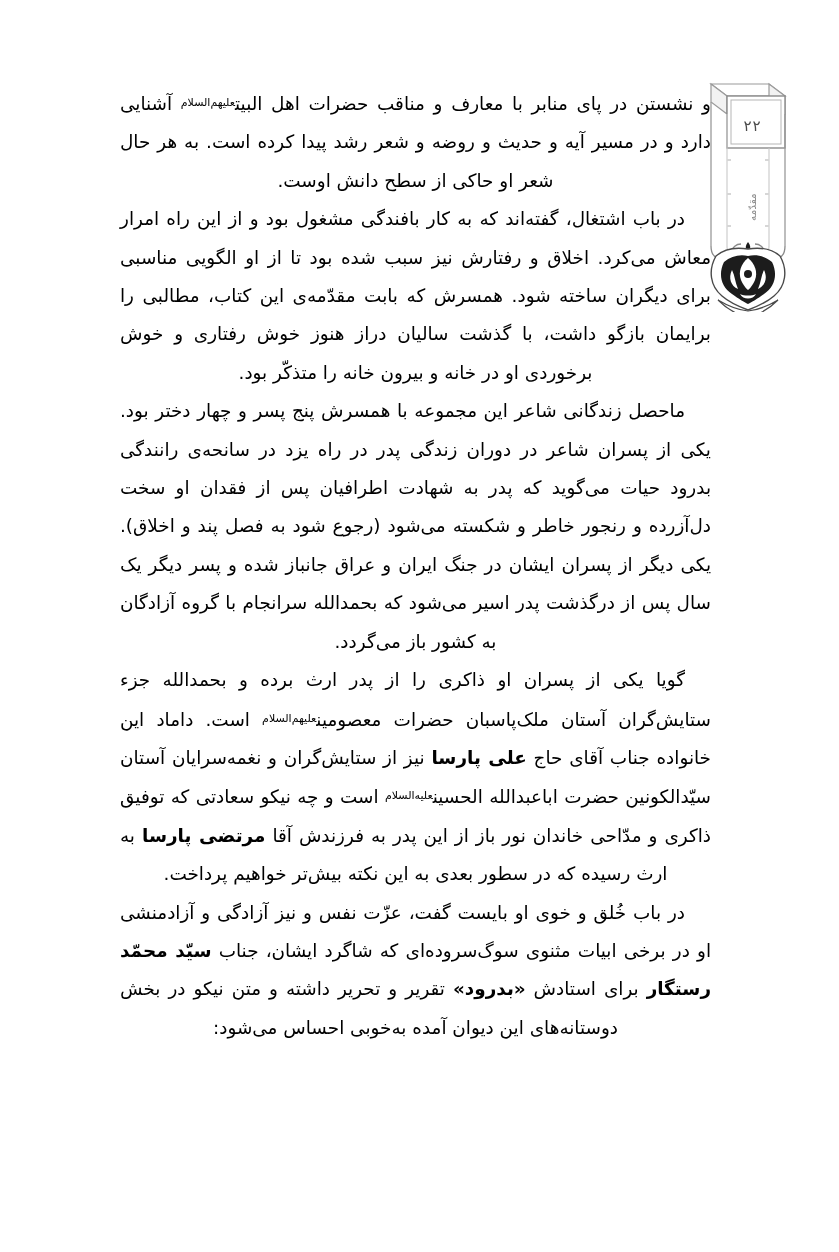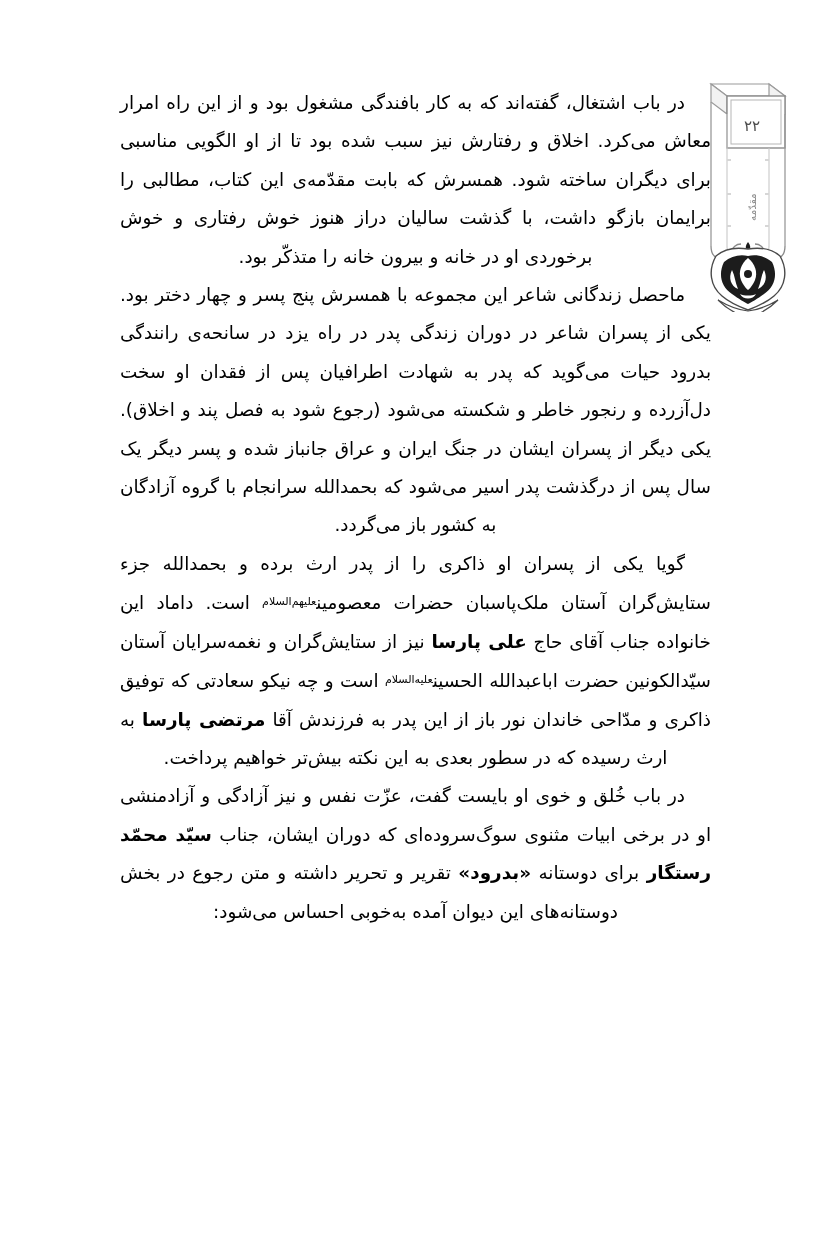--- a/index.html
+++ b/index.html
@@ -35,21 +35,21 @@
 
   .bm-number {
     position: absolute;
     top: 29px;
     right: 19px;
     width: 48px;
     height: 46px;
     display: flex;
     align-items: center;
     justify-content: center;
-    font-family: Liberation Sans, sans-serif;
+    font-family: Liberation Mono, monospace;
     font-size: 15px;
     color: #4a4a4a;
     letter-spacing: 1px;
   }
 
   .bm-section {
     position: absolute;
     top: 96px;
     right: 22px;
     width: 42px;
@@ -148,19 +148,20 @@
                  C 20 26, 10 30, 0 31 C -10 30, -20 26, -30 20 Z" fill="#ffffff" stroke="#4a4a4a" stroke-width="1.2"></path>
       </g>
     </svg>
 
     <div class="bm-number">۲۲</div>
 
     <div class="bm-section">مقدّمه</div>
   </div>
 
   <div id="text-column">
+      <p class="no-indent"><span>و نشستن در پای منابر با معارف و مناقب حضرات اهل البیت</span><span class="honorific">علیهم‌السلام</span><span> آشنایی دارد و در مسیر آیه و حدیث و روضه و شعر رشد پیدا کرده است. به هر حال شعر او حاکی از سطح دانش اوست.</span></p>
       <p><span>در باب اشتغال، گفته‌اند که به کار بافندگی مشغول بود و از این راه امرار معاش می‌کرد. اخلاق و رفتارش نیز سبب شده بود تا از او الگویی مناسبی برای دیگران ساخته شود. همسرش که بابت مقدّمه‌ی این کتاب، مطالبی را برایمان بازگو داشت، با گذشت سالیان دراز هنوز خوش رفتاری و خوش برخوردی او در خانه و بیرون خانه را متذکّر بود.</span></p>
       <p><span>ماحصل زندگانی شاعر این مجموعه با همسرش پنج پسر و چهار دختر بود. یکی از پسران شاعر در دوران زندگی پدر در راه یزد در سانحه‌ی رانندگی بدرود حیات می‌گوید که پدر به شهادت اطرافیان پس از فقدان او سخت دل‌آزرده و رنجور خاطر و شکسته می‌شود (رجوع شود به فصل پند و اخلاق). یکی دیگر از پسران ایشان در جنگ ایران و عراق جانباز شده و پسر دیگر یک سال پس از درگذشت پدر اسیر می‌شود که بحمدالله سرانجام با گروه آزادگان به کشور باز می‌گردد.</span></p>
       <p><span>گویا یکی از پسران او ذاکری را از پدر ارث برده و بحمدالله جزء ستایش‌گران آستان ملک‌پاسبان حضرات معصومین</span><span class="honorific">علیهم‌السلام</span><span> است. داماد این خانواده جناب آقای حاج </span><b>علی پارسا</b><span> نیز از ستایش‌گران و نغمه‌سرایان آستان سیّدالکونین حضرت اباعبدالله الحسین</span><span class="honorific">علیه‌السلام</span><span> است و چه نیکو سعادتی که توفیق ذاکری و مدّاحی خاندان نور باز از این پدر به فرزندش آقا </span><b>مرتضی پارسا</b><span> به ارث رسیده که در سطور بعدی به این نکته بیش‌تر خواهیم پرداخت.</span></p>
-      <p><span>در باب خُلق و خوی او بایست گفت، عزّت نفس و نیز آزادگی و آزادمنشی او در برخی ابیات مثنوی سوگ‌سروده‌ای که دوران ایشان، جناب </span><b>سیّد محمّد رستگار</b><span> برای دوستانه </span><b>«بدرود»</b><span> تقریر و تحریر داشته و متن رجوع در بخش دوستانه‌های این دیوان آمده به‌خوبی احساس می‌شود:</span></p>
+      <p><span>در باب خُلق و خوی او بایست گفت، عزّت نفس و نیز آزادگی و آزادمنشی او در برخی ابیات مثنوی سوگ‌سروده‌ای که شاگرد ایشان، جناب </span><b>سیّد محمّد رستگار</b><span> برای استادش </span><b>«بدرود»</b><span> تقریر و تحریر داشته و متن نیکو در بخش دوستانه‌های این دیوان آمده به‌خوبی احساس می‌شود:</span></p>
     </div>
 
 </div>
 
 </body></html>

